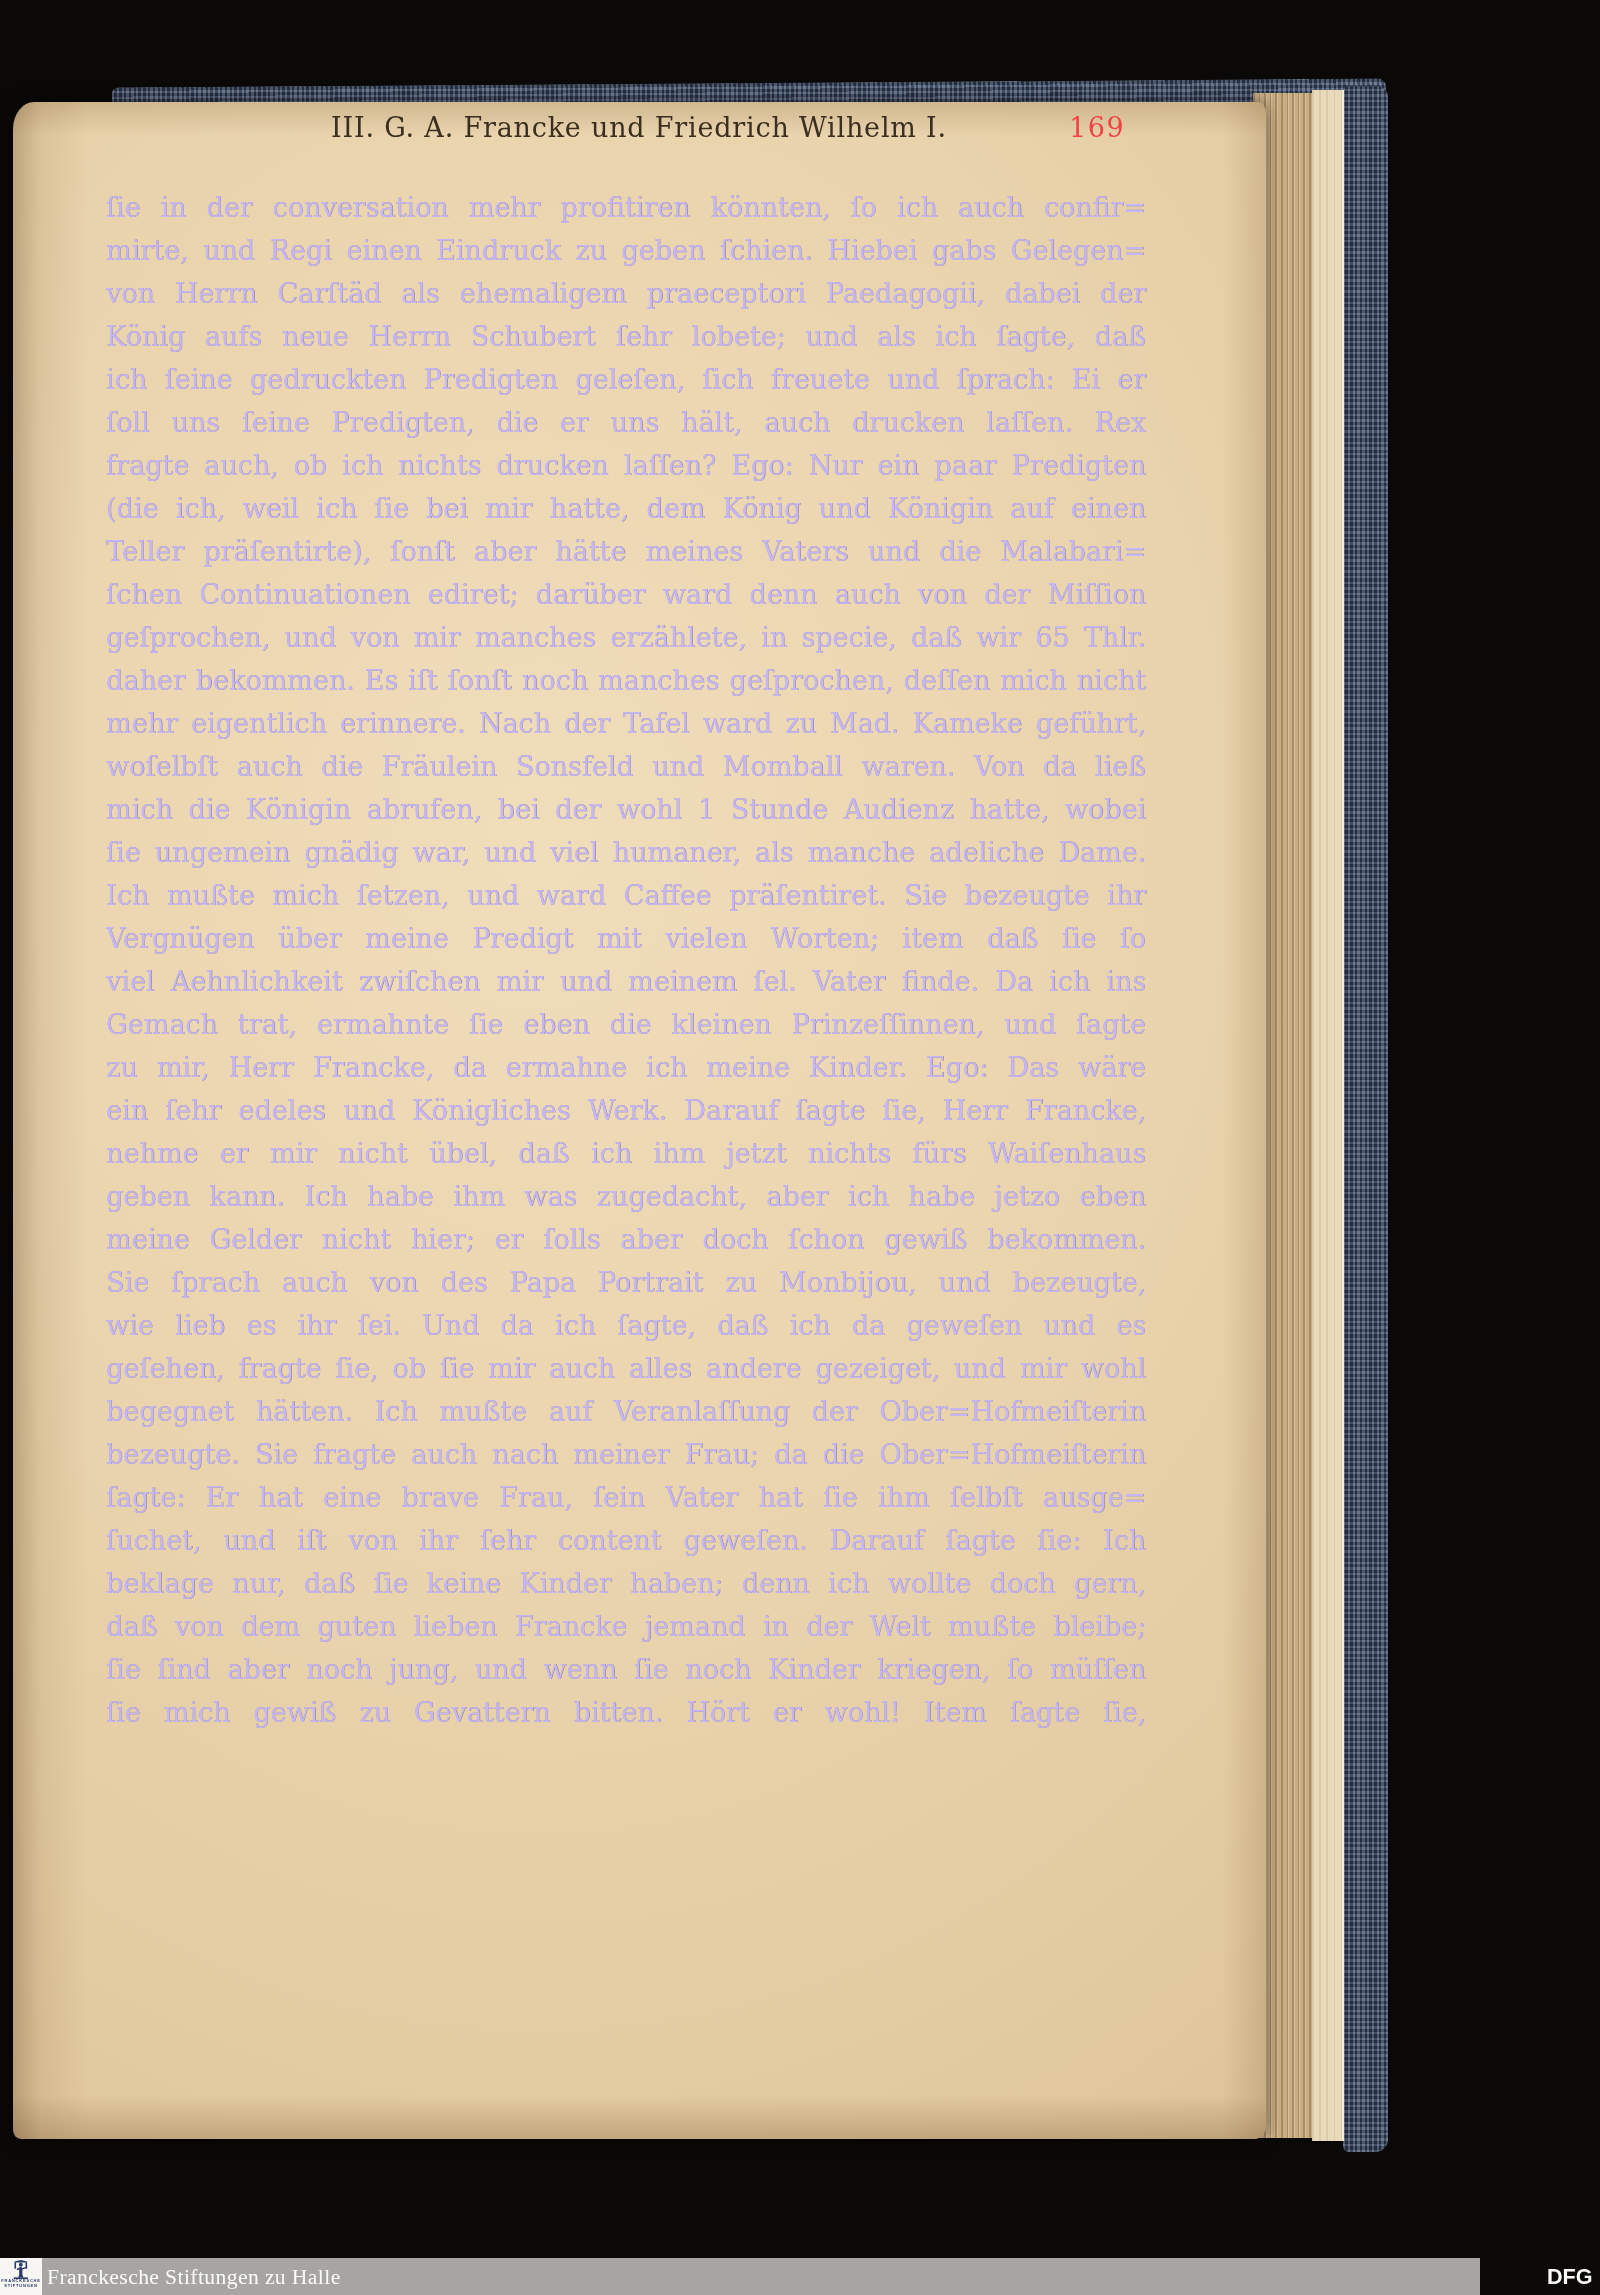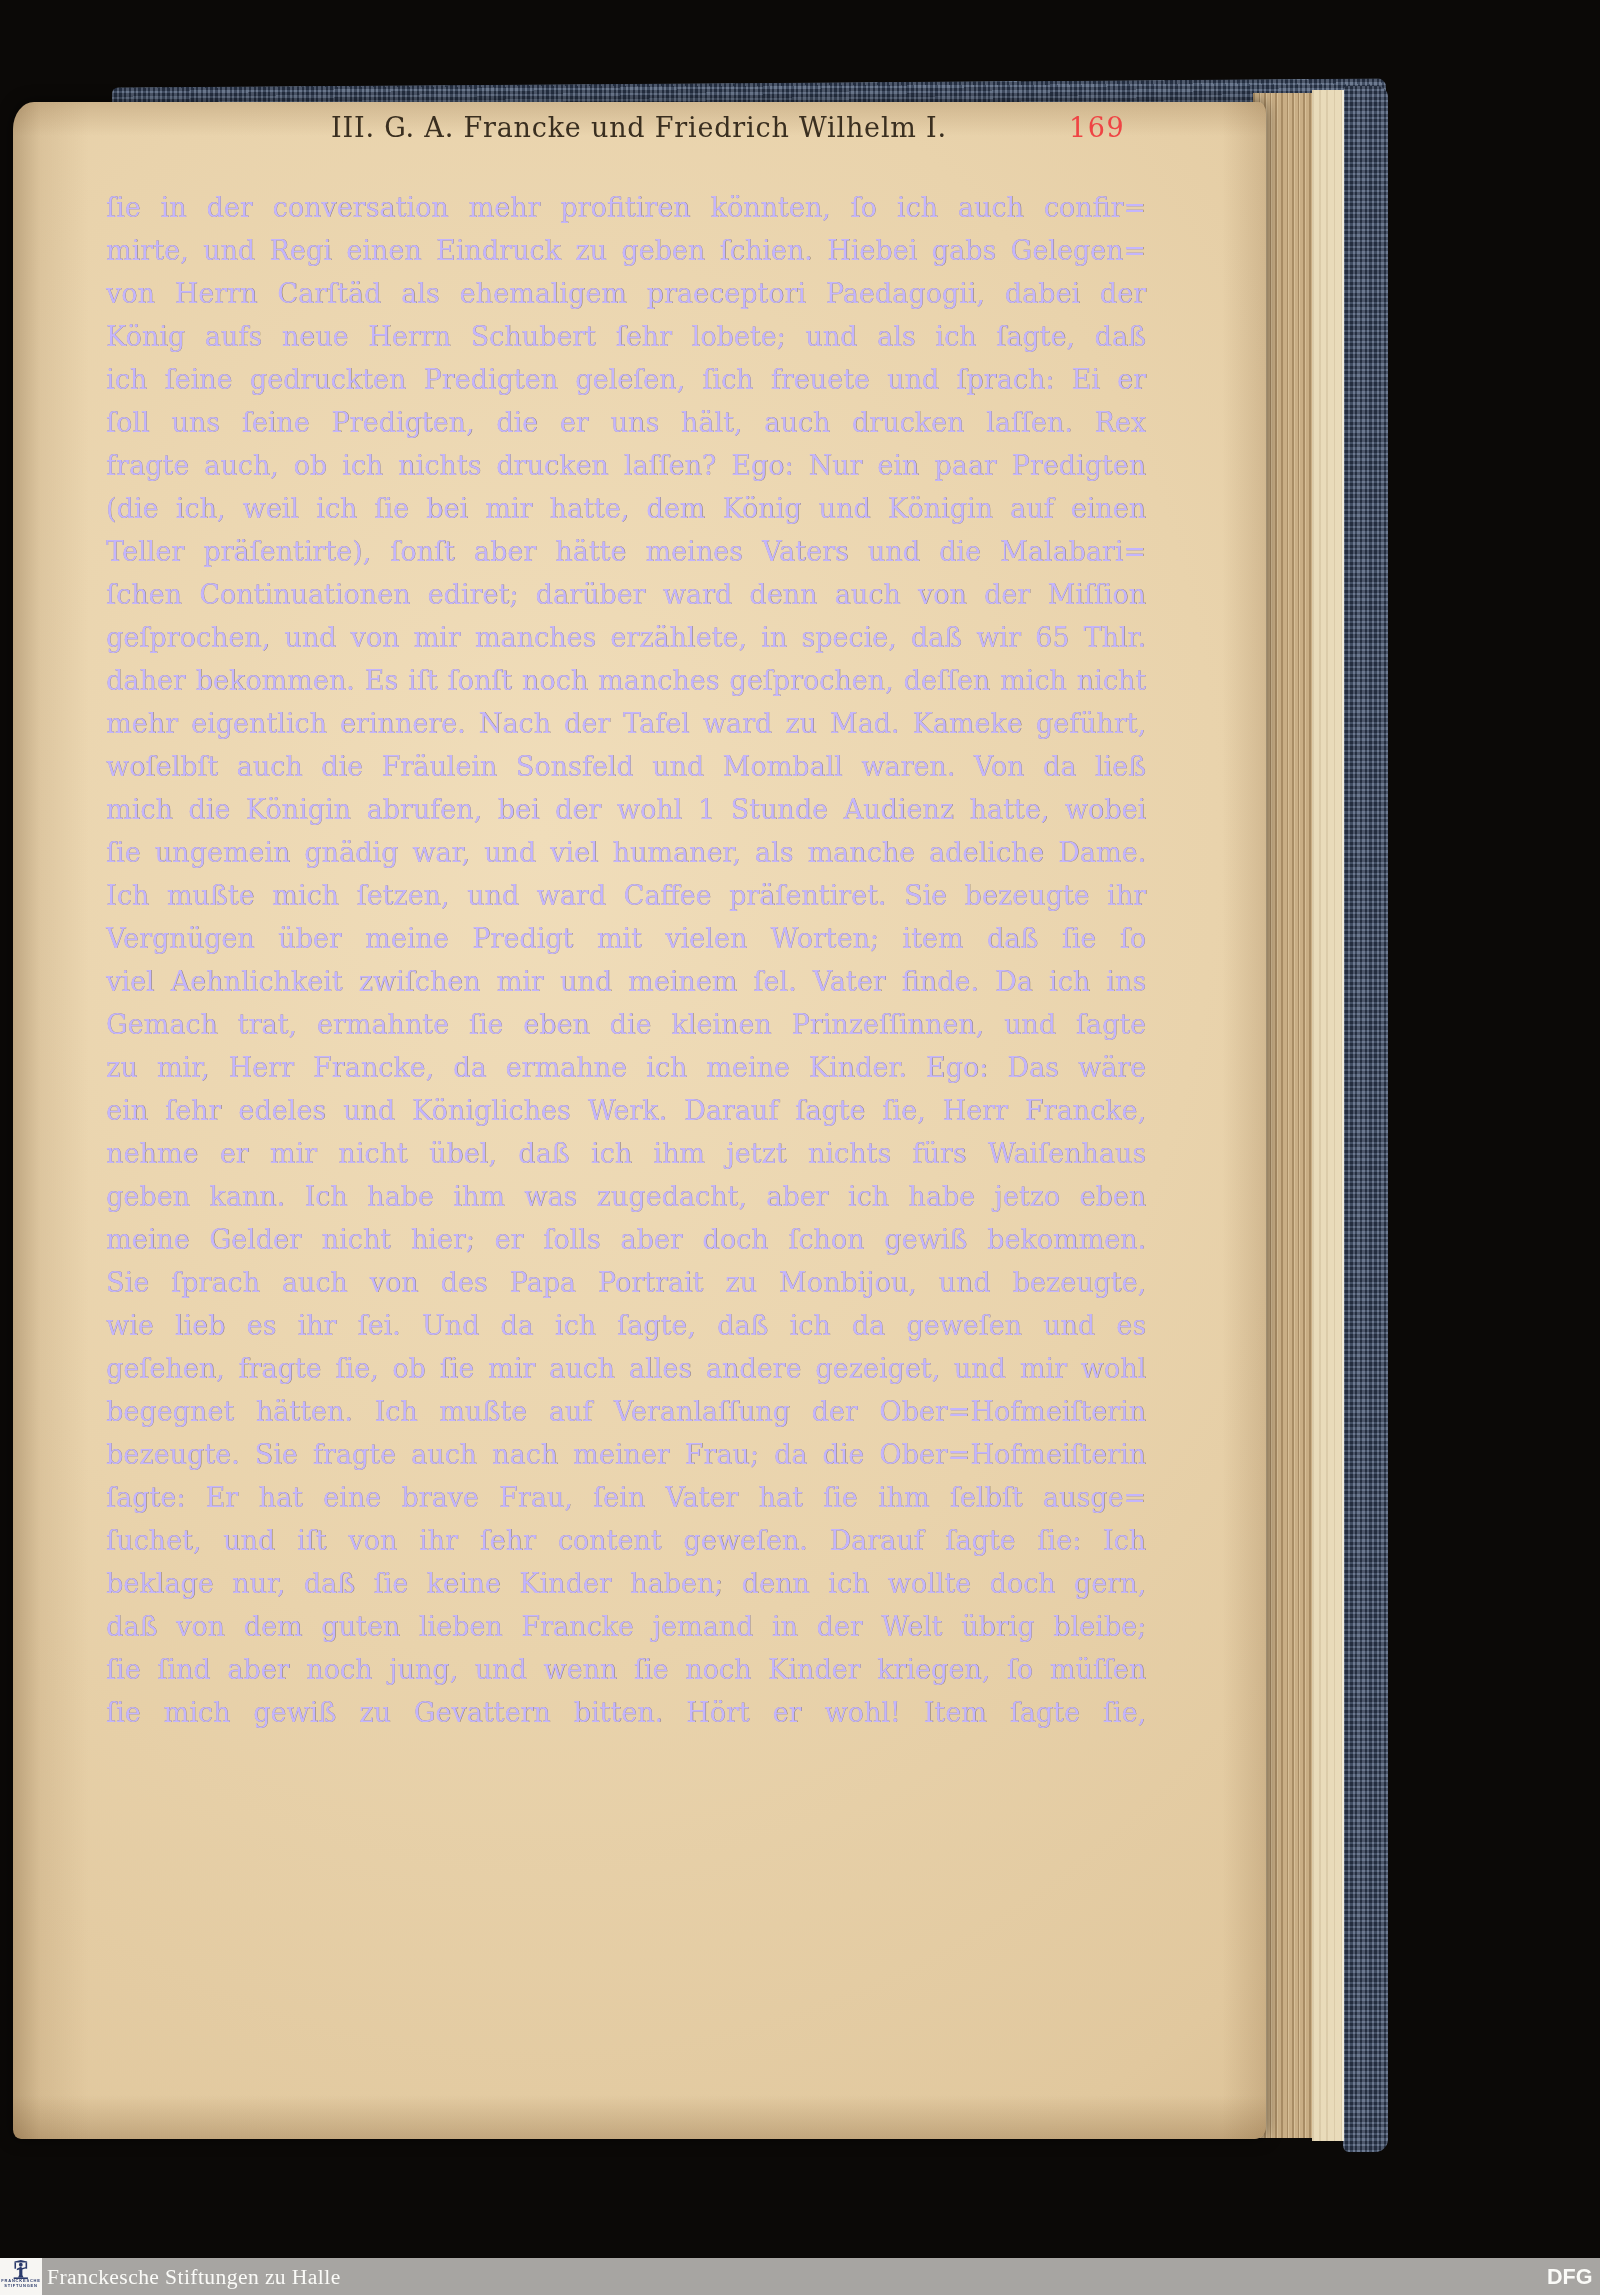--- a/index.html
+++ b/index.html
@@ -76,21 +76,21 @@
   }
   .tline {
     height: 43px;
     text-align: justify;
     text-align-last: justify;
     white-space: nowrap;
   }
 
   
   .footer-bar {
-    position: absolute; left: 0; top: 2258px; width: 1600px; height: 38px;
+    position: absolute; left: 0; top: 2258px; width: 1480px; height: 38px;
     background: #a7a5a2;
   }
   .logo-box {
     position: absolute; left: 0; top: 0; width: 42px; height: 38px;
     background: #f7f6f3;
     display: flex; flex-direction: column; align-items: center; justify-content: flex-start;
     padding-top: 2.4px; box-sizing: border-box;
   }
   .logo-box svg { display: block; }
   .logo-text {
@@ -153,21 +153,21 @@
       <div class="tline">geben kann.  Ich habe ihm was zugedacht, aber ich habe jetzo eben</div>
       <div class="tline">meine Gelder nicht hier; er ſolls aber doch ſchon gewiß bekommen.</div>
       <div class="tline">Sie ſprach auch von des Papa Portrait zu Monbijou, und bezeugte,</div>
       <div class="tline">wie lieb es ihr ſei.  Und da ich ſagte, daß ich da geweſen und es</div>
       <div class="tline">geſehen, fragte ſie, ob ſie mir auch alles andere gezeiget, und mir wohl</div>
       <div class="tline">begegnet hätten.  Ich mußte auf Veranlaſſung der Ober=Hofmeiſterin</div>
       <div class="tline">bezeugte.  Sie fragte auch nach meiner Frau; da die Ober=Hofmeiſterin</div>
       <div class="tline">ſagte: Er hat eine brave Frau, ſein Vater hat ſie ihm ſelbſt ausge=</div>
       <div class="tline">ſuchet, und iſt von ihr ſehr content geweſen.  Darauf ſagte ſie: Ich</div>
       <div class="tline">beklage nur, daß ſie keine Kinder haben; denn ich wollte doch gern,</div>
-      <div class="tline">daß von dem guten lieben Francke jemand in der Welt übrig bleibe;</div>
+      <div class="tline">daß von dem guten lieben Francke jemand in der Welt mußte bleibe;</div>
       <div class="tline">ſie ſind aber noch jung, und wenn ſie noch Kinder kriegen, ſo müſſen</div>
       <div class="tline">ſie mich gewiß zu Gevattern bitten.  Hört er wohl!  Item ſagte ſie,</div>
     </div>
 
 </div>
 
 <div class="footer-bar">
   <div class="logo-box">
     <span>
       <svg width="17.6" height="19" viewBox="0 0 22 24">

